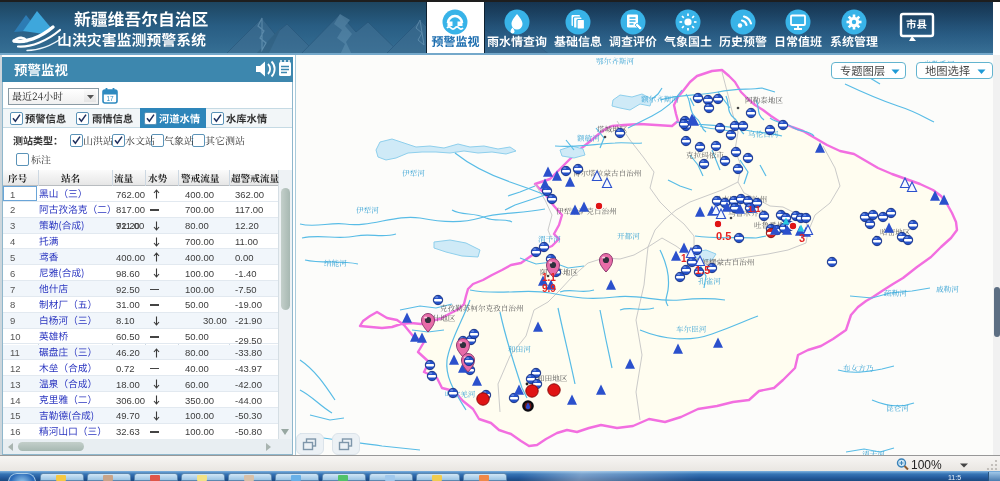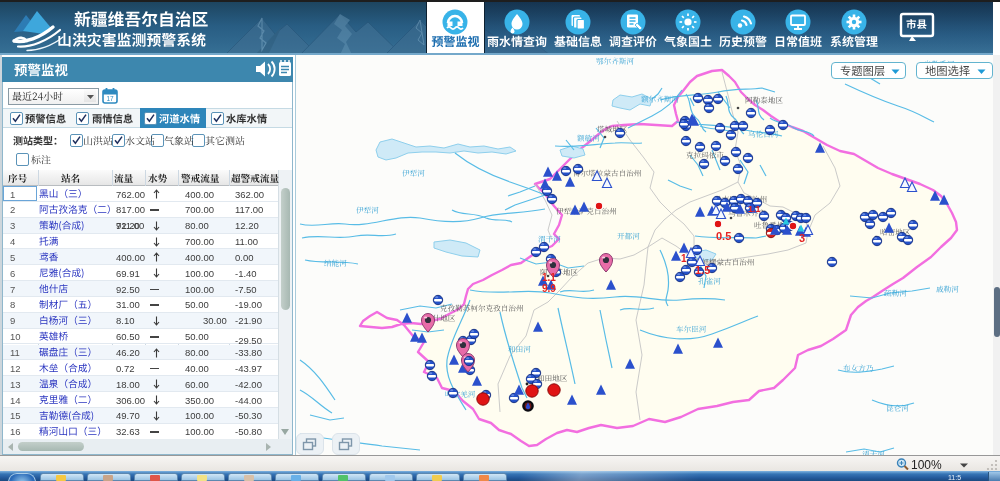--- a/index.html
+++ b/index.html
@@ -414,21 +414,21 @@
         <path d="M4.5 0.5 V8.5 M2 6 L4.5 9 L7 6" stroke="#3a3a3a" stroke-width="1.1" fill="none"></path>
       </svg>
       <div class="num" style="left:7px;top:65.9px;color:#555">5</div>
       <div class="num" style="left:113px;top:65.9px">400.00</div>
       <div class="num" style="left:182px;top:65.9px">400.00</div>
       <div class="num" style="left:232px;top:65.9px">0.00</div>
       <svg style="position:absolute;left:149px;top:66.4px" width="9" height="10">
         <path d="M4.5 9.5 V1.5 M2 4 L4.5 1 L7 4" stroke="#3a3a3a" stroke-width="1.1" fill="none"></path>
       </svg>
       <div class="num" style="left:7px;top:81.75px;color:#555">6</div>
-      <div class="num" style="left:113px;top:81.75px">69.91</div>
+      <div class="num" style="left:113px;top:81.75px">98.60</div>
       <div class="num" style="left:182px;top:81.75px">100.00</div>
       <div class="num" style="left:232px;top:81.75px">-1.40</div>
       <svg style="position:absolute;left:149px;top:82.25px" width="9" height="10">
         <path d="M4.5 0.5 V8.5 M2 6 L4.5 9 L7 6" stroke="#3a3a3a" stroke-width="1.1" fill="none"></path>
       </svg>
       <div class="num" style="left:7px;top:97.6px;color:#555">7</div>
       <div class="num" style="left:113px;top:97.6px">92.50</div>
       <div class="num" style="left:182px;top:97.6px">100.00</div>
       <div class="num" style="left:232px;top:97.6px">-7.50</div>
       <div style="position:absolute;left:147px;top:102.6px;width:9px;height:1.5px;background:#444"></div>

